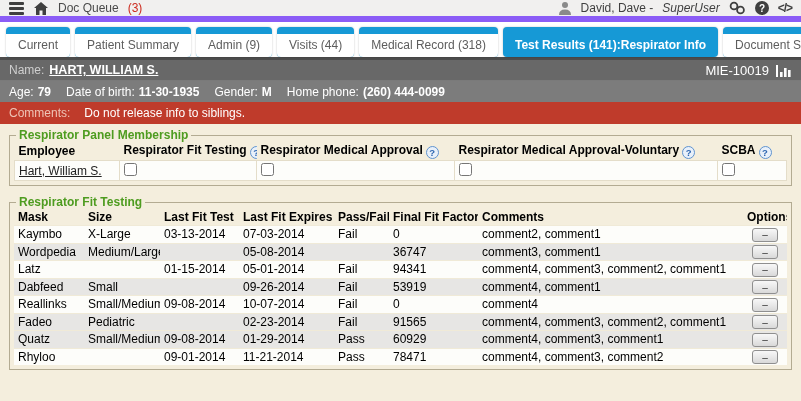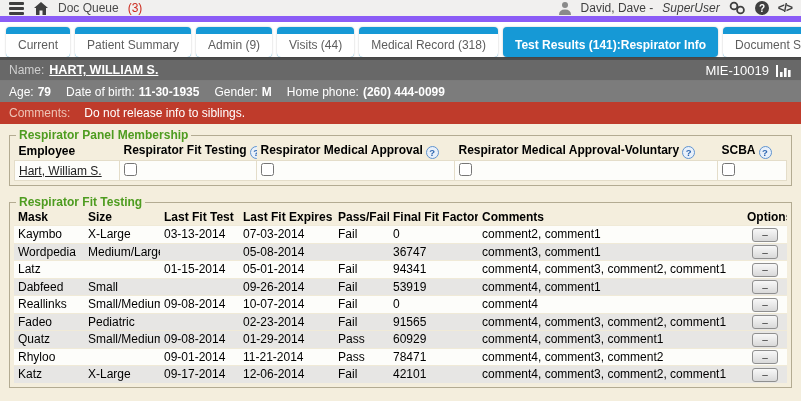--- a/index.html
+++ b/index.html
@@ -307,27 +307,17 @@
     <td>Rhyloo</td>
     <td></td>
     <td>09-01-2014</td>
     <td>11-21-2014</td>
     <td>Pass</td>
     <td>78471</td>
     <td>comment4, comment3, comment2</td>
     <td class="opt-cell"><button class="opt-btn">–</button></td>
   </tr>
 
-  <tr class="alt">
-    <td>Katz</td>
-    <td>X-Large</td>
-    <td>09-17-2014</td>
-    <td>12-06-2014</td>
-    <td>Fail</td>
-    <td>42101</td>
-    <td>comment4, comment3, comment2, comment1</td>
-    <td class="opt-cell"><button class="opt-btn">–</button></td>
-  </tr>
 </tbody>
     </table>
   </fieldset>
 
 </div>
 
 </body></html>

